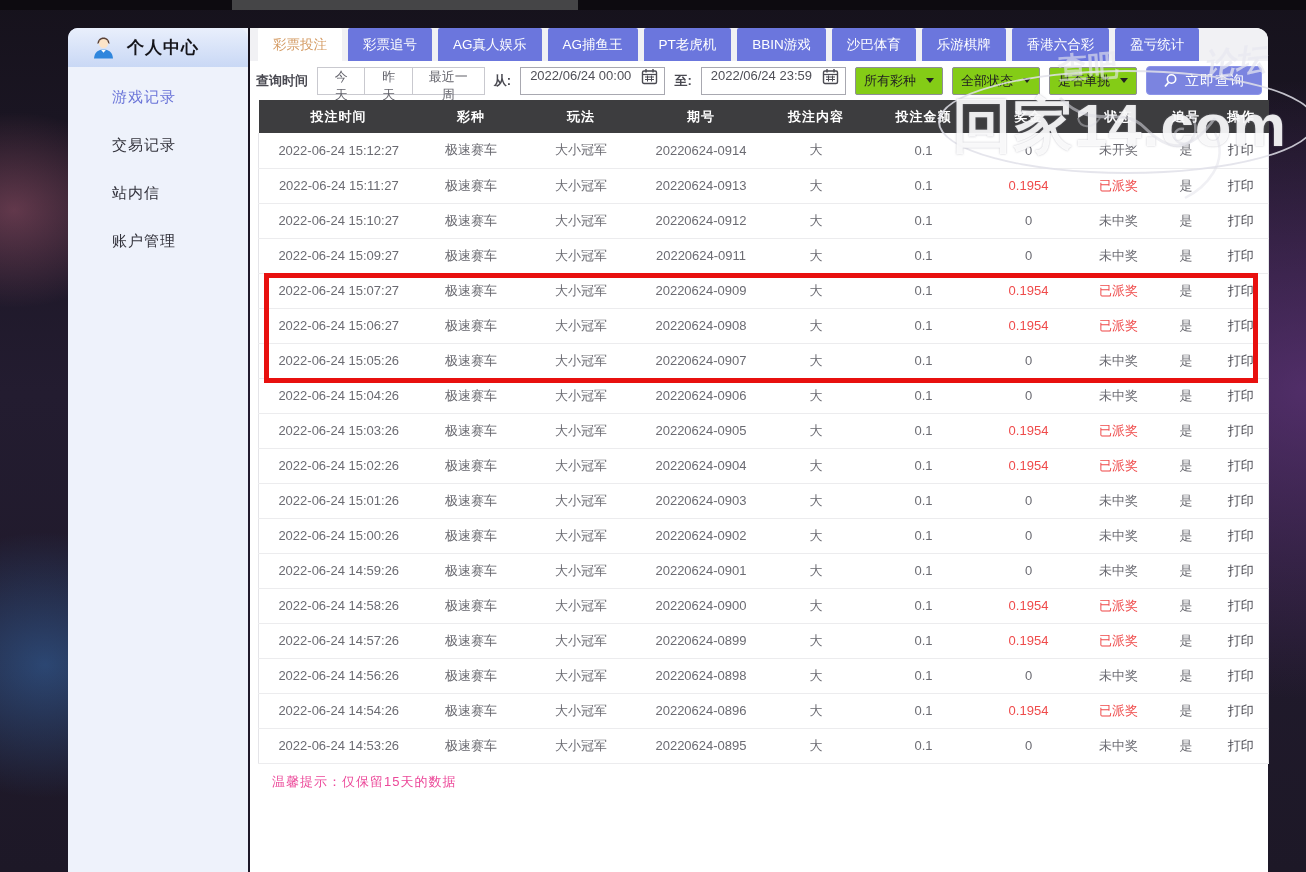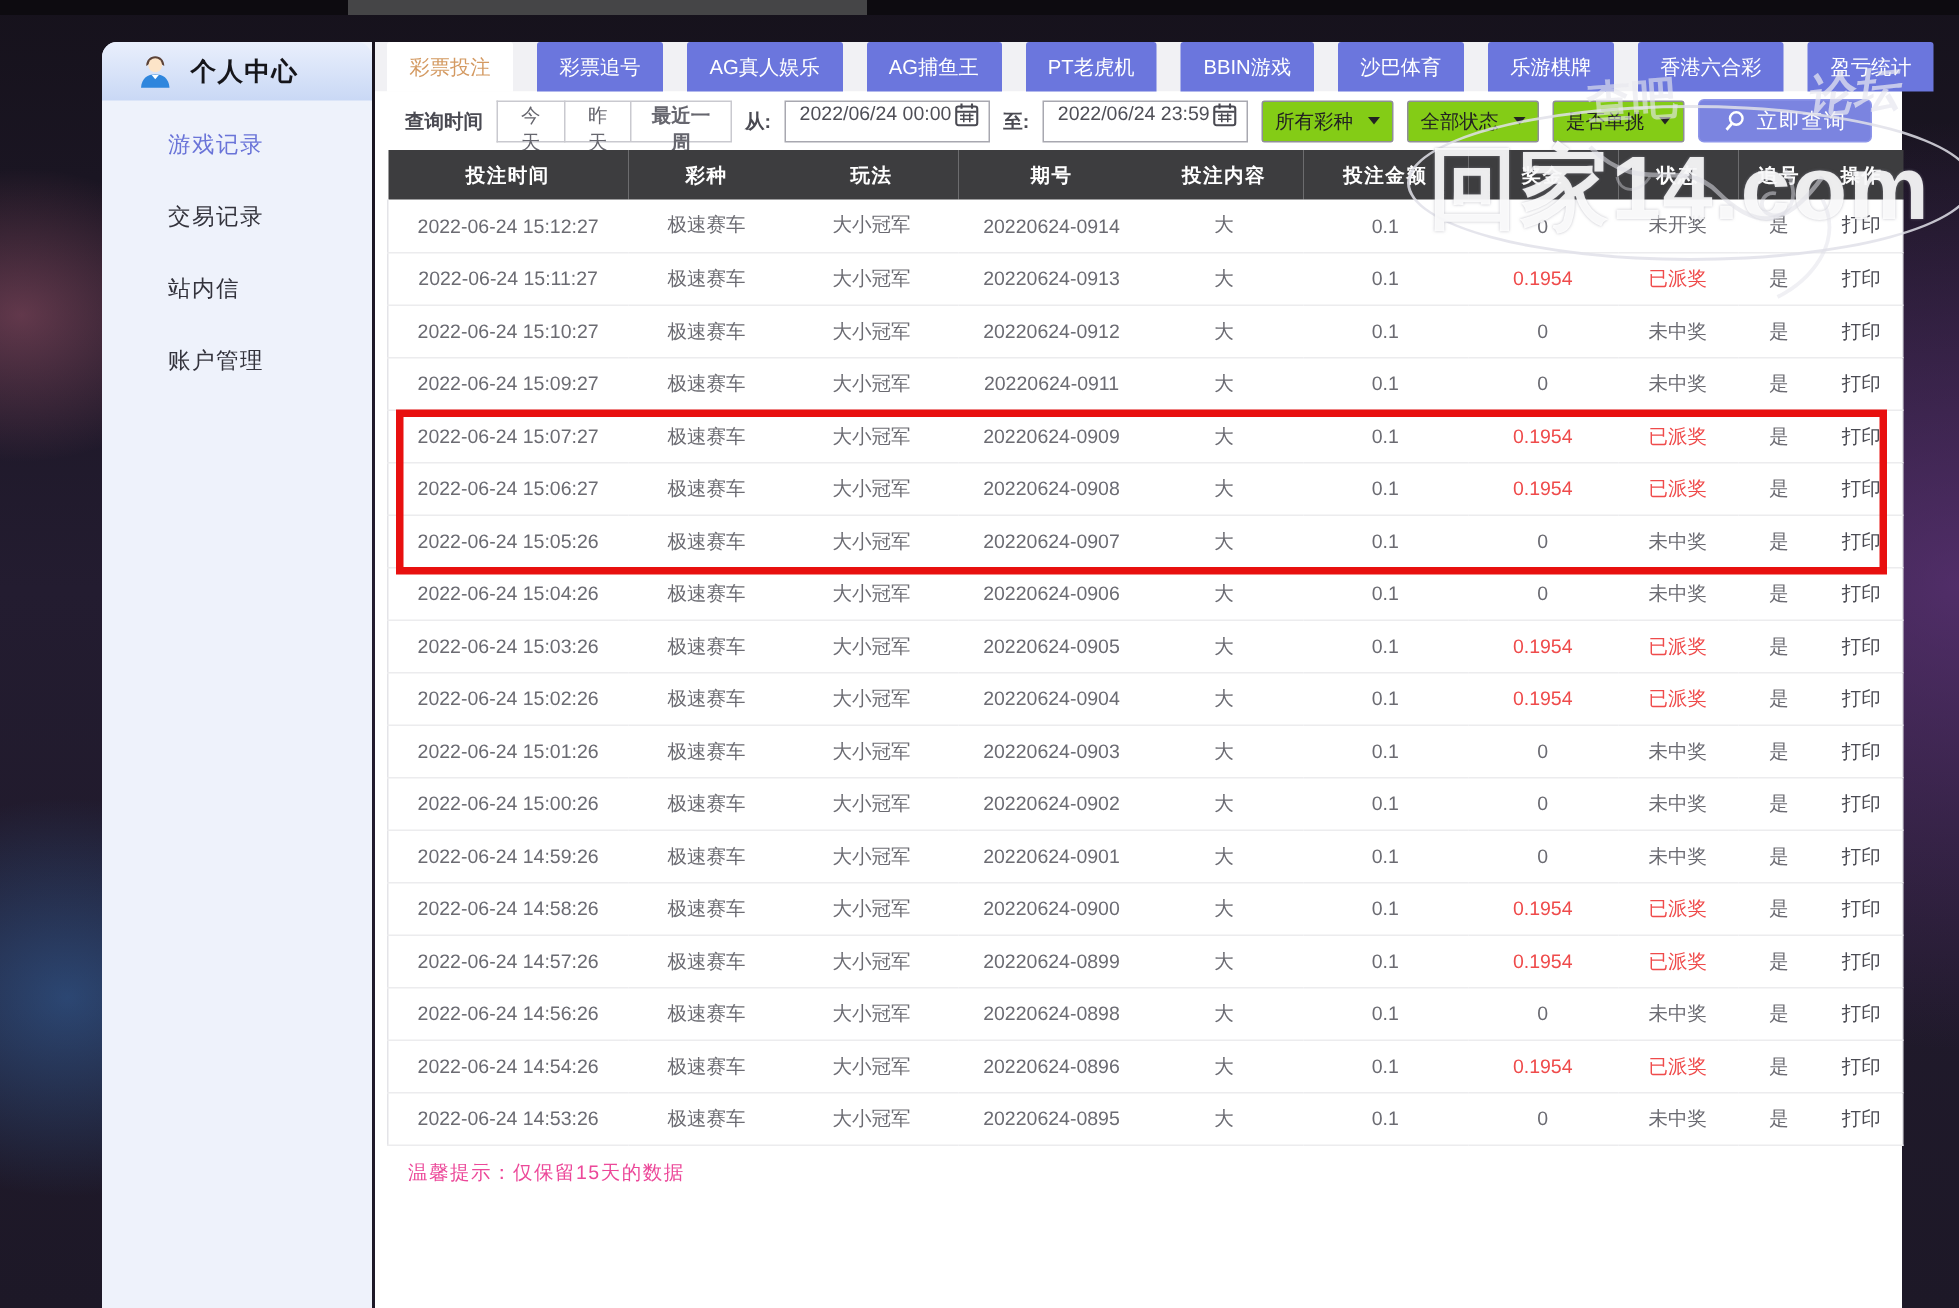--- a/index.html
+++ b/index.html
@@ -41,38 +41,38 @@
 
   
   .panel {
     position:absolute; left:250px; top:28px; width:1018px; height:844px;
     background:#ffffff; border-radius:0 12px 0 0;
   }
   .tab-strip { height:33px; background:#f1f1f4; border-radius:0 12px 0 0; }
   .tab-bar { display:flex; height:33px; padding-left:8px; }
   .tab {
     height:33px; line-height:33px; padding:0 15px; font-size:13.5px;
-    background:#6b76dd; color:#ffffff; margin-right:16px; cursor:pointer;
+    background:#6b76dd; color:#ffffff; margin-right:6px; cursor:pointer;
     border-radius:2px 2px 0 0; white-space:nowrap;
   }
   .tab.active { background:#ffffff; color:#d49a62; }
 
   
   .query-bar {
-    height:39px; display:flex; align-items:center; gap:9px; padding:0 20px;
+    height:39px; display:flex; align-items:center; gap:9px; padding:0 6px;
     background:#fff;
   }
   .q-label { font-size:13px; font-weight:bold; color:#4a4a52; white-space:nowrap; }
   .qgroup { display:flex; }
   .qbtn {
     height:28px; padding:0 11px; font-size:13px; color:#66666e; background:#fff;
     border:1px solid #c9c9cf; border-right:none; cursor:pointer;
     font-family:inherit;
   }
-  .qbtn:last-child { border-right:1px solid #c9c9cf;font-weight:bold; }
+  .qbtn:last-child { border-right:1px solid #c9c9cf; }
   .date-input {
     height:28px; width:150px; border:1px solid #a8a8b0; background:#fff;
     display:flex; justify-content:space-between;
     padding:0 6px 0 9px; font-size:13px; color:#4f4f57; cursor:text; white-space:nowrap;
   }
   .cal { flex:0 0 auto; }
   .filter-group { display:flex; gap:9px; }
   .select {
     height:28px; min-width:88px; border:1px solid #8f8f97; background:#84cc16; border-radius:2px;
     display:flex; align-items:center; justify-content:space-between;

